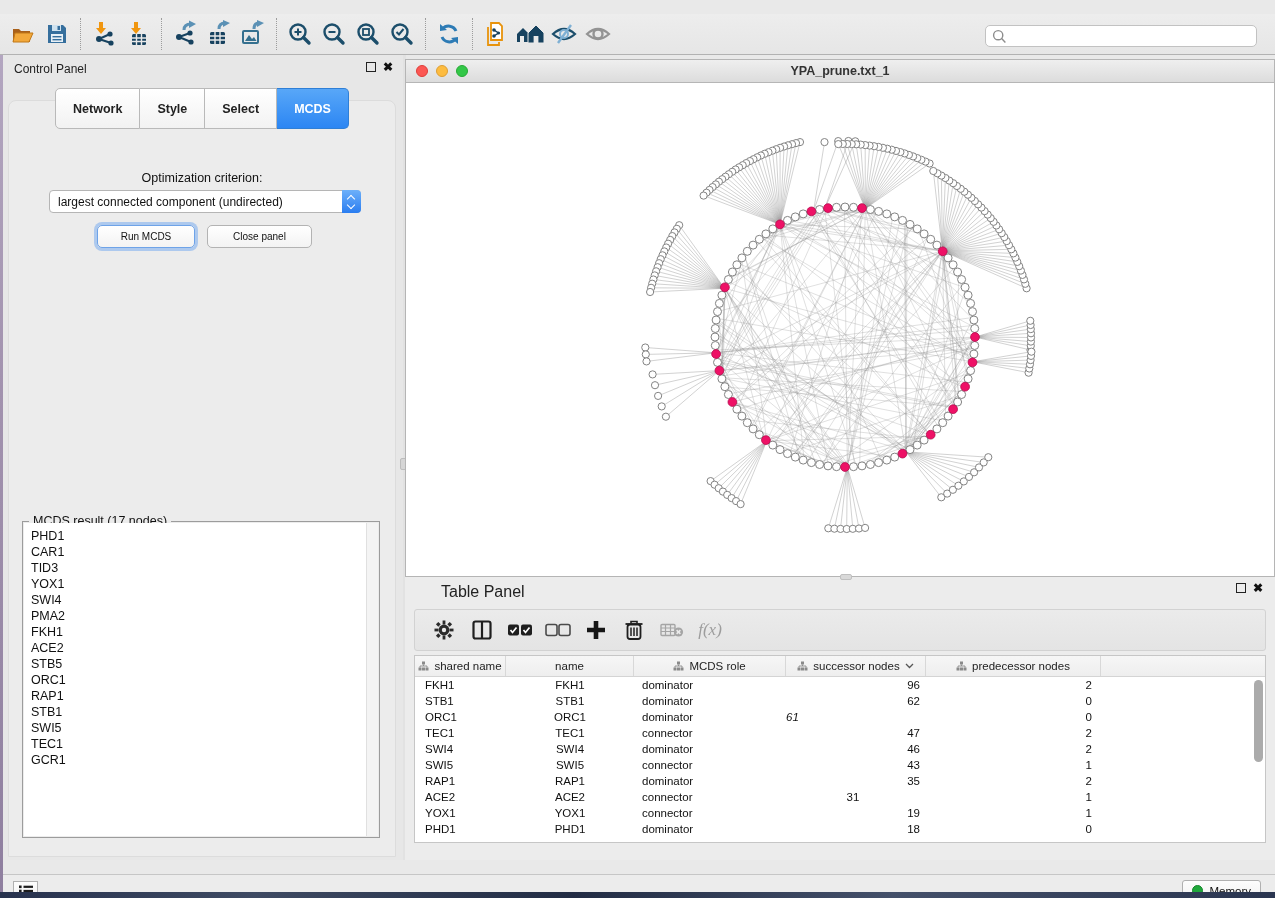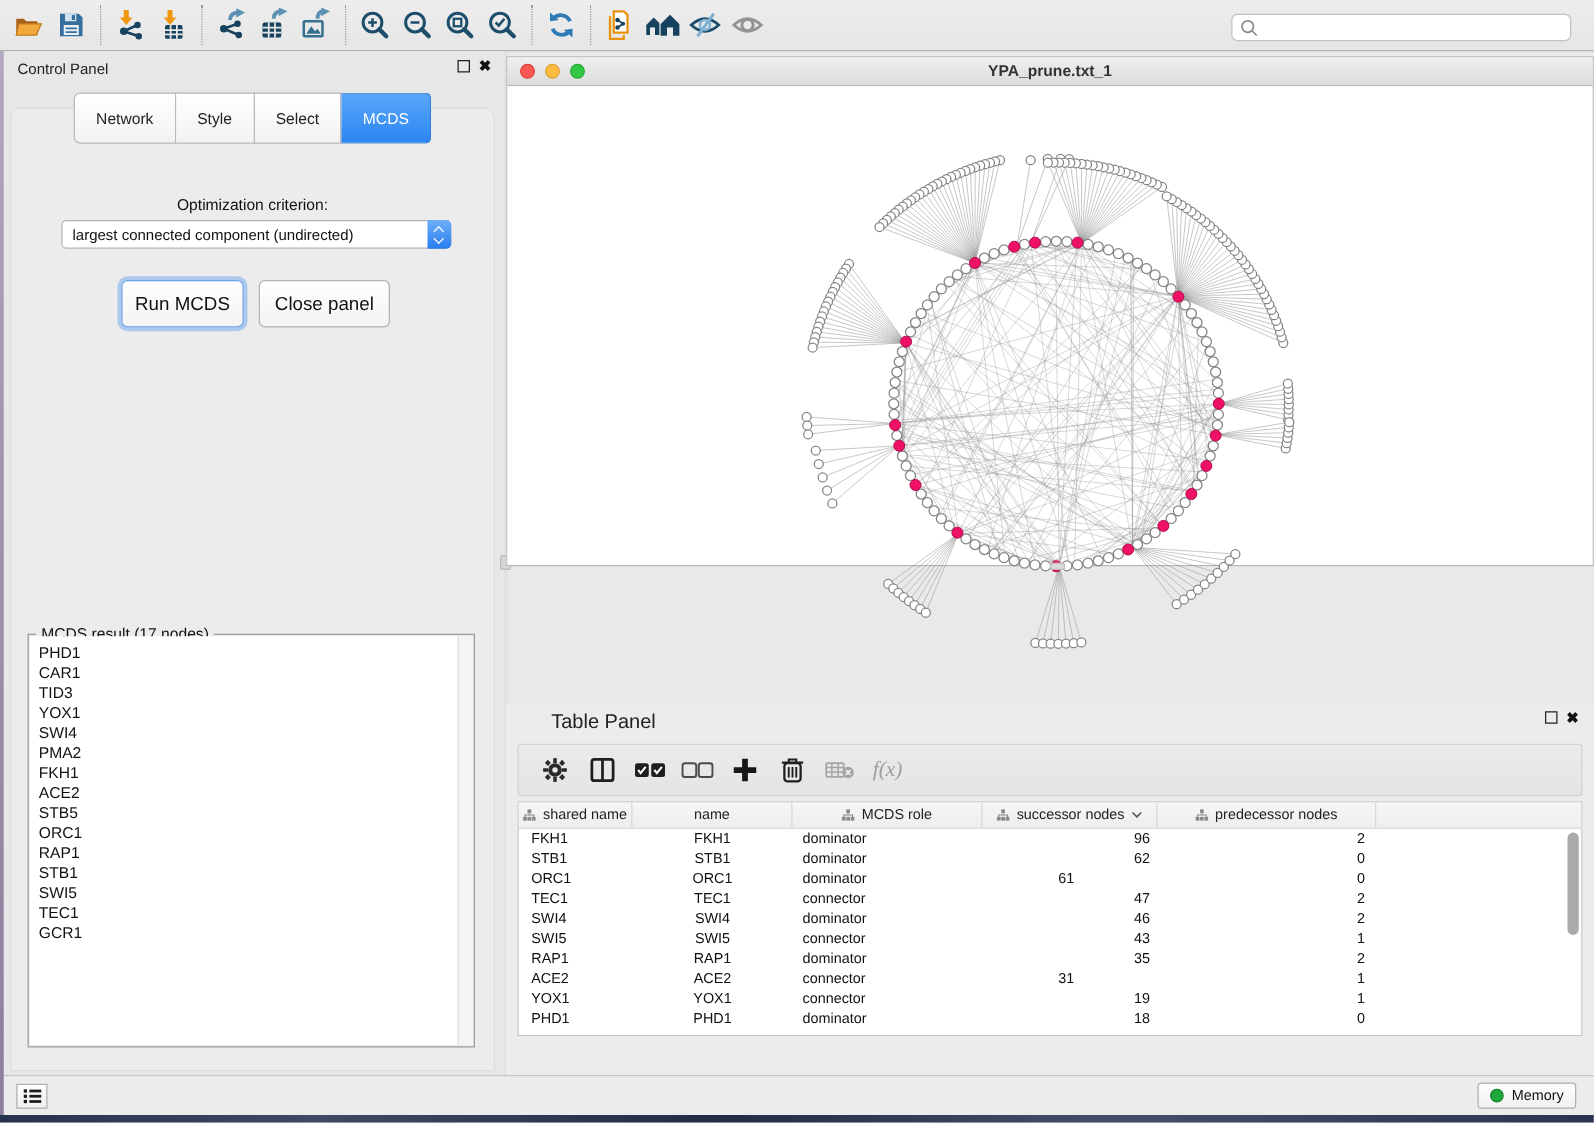--- a/index.html
+++ b/index.html
@@ -1,18 +1,18 @@
 <!DOCTYPE html>
 <html><head>
 <meta charset="utf-8">
 <style>
   * { margin:0; padding:0; box-sizing:border-box; }
   html,body { width:1275px; height:898px; }
   body { font-family:"Liberation Sans", sans-serif; background:#e9e9e9; position:relative; overflow:hidden; }
-  .screen { position:absolute; inset:0; }
+  .screen { position:absolute; inset:0;margin-top:14px; }
 
   
   .wall-left { position:absolute; left:0; top:41px; width:3px; bottom:6px;
     background:linear-gradient(180deg,#b3a6c0,#a292ae 40%,#8f7f9f); z-index:50;}
   .wall-bottom { position:absolute; left:0; right:0; bottom:0; height:6px;
     background:linear-gradient(90deg,#27324e,#3e4a63 20%,#222c44 45%,#44506a 70%,#2a3550); z-index:50;}
 
   
   .toolbar { position:absolute; left:0; top:0; right:0; height:41px;
     background:linear-gradient(#ededed,#e6e6e6); border-bottom:1px solid #b2b2b2;
@@ -30,57 +30,57 @@
   .cp-header .win-ctl { right:10px; }
   .float-glyph { width:10px; height:10px; border:1.6px solid #222; display:inline-block; }
   .close-glyph { font-size:12px; font-weight:bold; color:#111; line-height:10px; }
 
   .cp-body { position:absolute; left:5px; right:7px; top:45px; bottom:3px;
     background:#ececec; border:1px solid #dcdcdc; border-radius:8px 8px 0 0; }
 
   .cp-tabs { position:absolute; left:0; right:0; top:-13px; display:flex; justify-content:center; z-index:5;}
   .cp-tab { height:41px; padding:16px 17px; background:linear-gradient(#ffffff,#f2f2f2);
     border:1px solid #b9b9b9; border-left:none; font-size:12.5px; color:#222;
-    display:flex; align-items:center; }
+    display:flex; align-items:center;font-weight:bold; }
   .cp-tab:first-child { border-left:1px solid #b9b9b9; border-radius:5px 0 0 5px; }
   .cp-tab:last-child { border-radius:0 5px 5px 0; }
   .cp-tab.sel { background:linear-gradient(#58a7f8,#2c86f3); color:#fff; border-color:#2f7fd6; }
 
   .opt-label { position:absolute; left:0; right:0; top:70px; text-align:center; font-size:12.5px; color:#111; }
   .dropdown { position:absolute; left:40px; top:89px; width:312px; height:23px; background:#fff;
     border:1px solid #b5b5b5; border-radius:4px; display:flex; align-items:center; }
   .dropdown .val { font-size:12px; color:#111; padding-left:8px; flex:1; white-space:nowrap; }
   .dd-stepper { width:19px; height:23px; margin-right:-1px; border-radius:0 4px 4px 0;
     background:linear-gradient(#6db0fa,#2a7df0); display:flex; flex-direction:column;
     align-items:center; justify-content:center; gap:2px; }
   .chev { width:7px; height:7px; position:relative; }
   .chev:before { content:""; position:absolute; left:0; top:2px; width:5px; height:5px;
     border:1.6px solid #fff; border-bottom:none; border-right:none; transform:rotate(45deg); }
   .chev.down:before { transform:rotate(225deg); top:-1px; }
 
-  .btn { position:absolute; top:137px; height:38px; background:linear-gradient(#ffffff,#f3f3f3);
-    border:1px solid #b3b3b3; border-radius:5px; font-size:15px; color:#111;
+  .btn { position:absolute; top:124px; height:23px; background:linear-gradient(#ffffff,#f3f3f3);
+    border:1px solid #b3b3b3; border-radius:5px; font-size:10px; color:#111;
     display:flex; align-items:center; justify-content:center; }
   .btn.run { left:88px; width:98px; border-color:#6ea3e8; box-shadow:0 0 0 3px rgba(110,165,240,.5); }
   .btn.closep { left:198px; width:105px; }
 
   .mcds-box { position:absolute; left:13px; right:15px; top:420px; bottom:18px; border:1px solid #9c9c9c; }
   .mcds-legend { position:absolute; top:-8px; left:6px; background:#ececec; padding:0 4px;
     font-size:12.5px; color:#111; }
   .mcds-list { position:absolute; inset:1px; background:#fff; overflow:hidden; padding:5px 0 0 7px; }
   .mcds-item { font-size:12.5px; color:#111; line-height:16px; }
   .mcds-scroll { position:absolute; top:1px; bottom:1px; right:1px; width:12px;
     background:#f4f4f4; border-left:1px solid #e0e0e0; }
 
   .v-splitter { position:absolute; left:403px; top:41px; width:3px; bottom:38px; background:#e2e2e2; }
   .v-handle { position:absolute; left:-3px; top:403px; width:9px; height:12px;
     background:#d6d6d6; border:1px solid #bdbdbd; border-radius:2px; }
 
   
-  .net-window { position:absolute; left:405px; top:45px; right:0; height:408px;
+  .net-window { position:absolute; left:405px; top:45px; right:0; height:518px;
     border:1px solid #b5b5b5; background:#fff; }
   .net-titlebar { position:absolute; left:0; right:0; top:0; height:23px;
     background:linear-gradient(#efefef,#dcdcdc); border-bottom:1px solid #b6b6b6; }
   .lights { position:absolute; left:10px; top:5px; display:flex; gap:8px; }
   .light { width:12px; height:12px; border-radius:50%; }
   .light.red { background:#fc5753; border:1px solid #df3e39; }
   .light.yellow { background:#fdbc40; border:1px solid #de9f34; }
   .light.green { background:#33c748; border:1px solid #27aa35; }
   .net-title { position:absolute; left:0; right:0; top:4px; text-align:center;
     font-size:12.5px; font-weight:700; color:#333; }
@@ -737,21 +737,21 @@
             <div class="nt-td" style="width: 91px; text-align: left; padding-left: 10px;">STB1</div>
             <div class="nt-td" style="width: 128px; text-align: center;">STB1</div>
             <div class="nt-td" style="width: 152px; text-align: left; padding-left: 8px;">dominator</div>
             <div class="nt-td" style="width: 140px; text-align: right; padding-right: 6px;">62</div>
             <div class="nt-td" style="width: 175px; text-align: right; padding-right: 9px;">0</div>
           </div>
           <div class="nt-row">
             <div class="nt-td" style="width: 91px; text-align: left; padding-left: 10px;">ORC1</div>
             <div class="nt-td" style="width: 128px; text-align: center;">ORC1</div>
             <div class="nt-td" style="width: 152px; text-align: left; padding-left: 8px;">dominator</div>
-            <div class="nt-td" style="width: 140px; text-align: center; padding-right: 6px;">61</div>
+            <div class="nt-td" style="width: 140px; text-align: left; padding-right: 6px; font-style: italic;">61</div>
             <div class="nt-td" style="width: 175px; text-align: right; padding-right: 9px;">0</div>
           </div>
           <div class="nt-row">
             <div class="nt-td" style="width: 91px; text-align: left; padding-left: 10px;">TEC1</div>
             <div class="nt-td" style="width: 128px; text-align: center;">TEC1</div>
             <div class="nt-td" style="width: 152px; text-align: left; padding-left: 8px;">connector</div>
             <div class="nt-td" style="width: 140px; text-align: right; padding-right: 6px;">47</div>
             <div class="nt-td" style="width: 175px; text-align: right; padding-right: 9px;">2</div>
           </div>
           <div class="nt-row">

